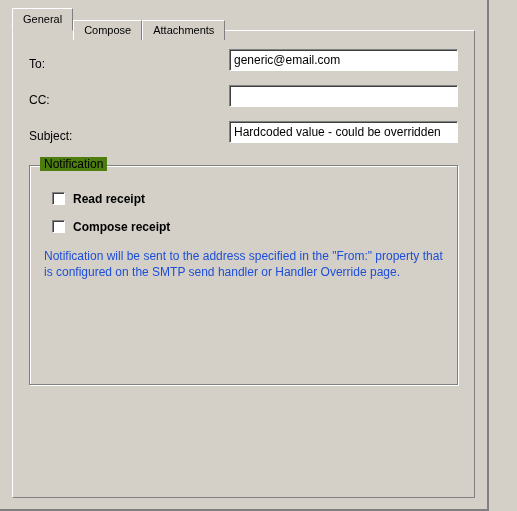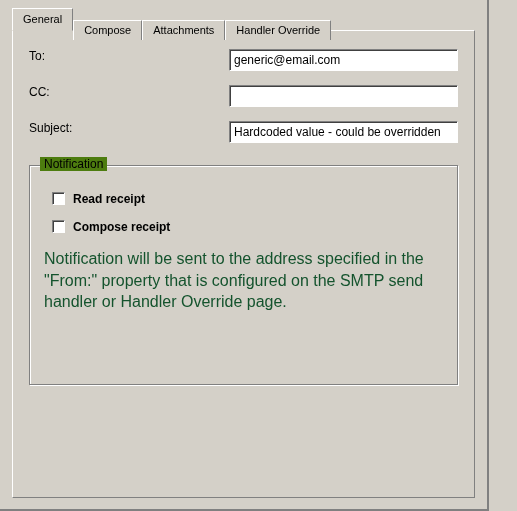--- a/index.html
+++ b/index.html
@@ -56,21 +56,21 @@
     border-right: 1px solid #808080;
     border-bottom: 1px solid #808080;
     background: #d4d0c8;
     height: 468px;
     position: relative;
     z-index: 1;
     padding: 18px 16px 16px 16px;
   }
   .formrow {
     display: flex;
-    align-items: flex-start;
+    align-items: flex-end;
     margin-bottom: 14px;
   }
   .formlabel {
     width: 200px;
     font-size: 12px;
     color: #000;
   }
   .textinput {
     flex: 1;
     height: 22px;
@@ -118,36 +118,35 @@
     border-bottom: 1px solid #fff;
     box-shadow: inset 1px 1px 0 #404040;
     margin-right: 8px;
     flex: none;
   }
   .checklabel {
     font-size: 12px;
     color: #000;
   }
   .notiftext {
-    font-size: 16px;
-    color: #14532d;
+    font-size: 12px;
+    color: #1d4ed8;
     line-height: 1.35;
     margin-top: 6px;
   }
 </style>
 </head>
 <body>
 
 <div class="dialog">
 
   <div class="tabstrip">
     <div class="tab active">General</div>
     <div class="tab">Compose</div>
     <div class="tab">Attachments</div>
-    <div class="tab">Handler Override</div>
   </div>
 
   <div class="tabpanel">
 
     <div class="formrow">
       <div class="formlabel">To:</div>
       <input class="textinput" type="text" value="generic@email.com" style="">
     </div>
 
     <div class="formrow">

